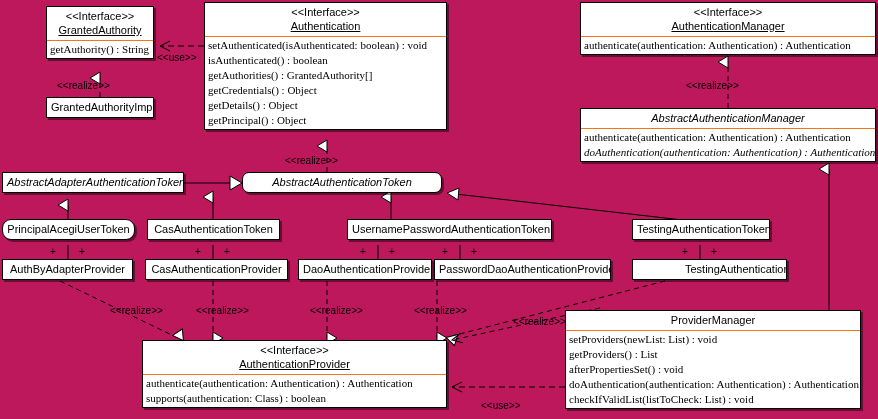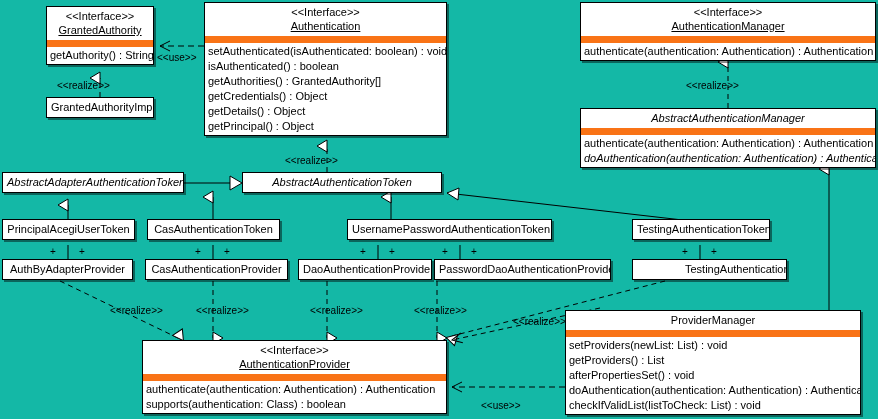--- a/index.html
+++ b/index.html
@@ -4,21 +4,21 @@
 <style>
   html, body {
     margin: 0;
     padding: 0;
     background: #eeeeee;
   }
   #diagram {
     position: relative;
     width: 878px;
     height: 419px;
-    background: #14b8a6;
+    background: #be185d;
     overflow: hidden;
     font-family: "Liberation Sans", sans-serif;
   }
   svg.edges {
     position: absolute;
     left: 0; top: 0;
     width: 878px;
     height: 419px;
     overflow: visible;
   }
@@ -45,21 +45,22 @@
     line-height: 14px;
   }
   .uml-head .cname {
     display: block;
     font-size: 11px;
     line-height: 15px;
     text-decoration: underline;
   }
   .italic { font-style: italic; }
   .uml-sep {
-    border-top: 7px solid #f97316;
+    border-top: 1px solid #f97316;
+    font-family: Liberation Serif, serif;
   }
   .uml-ops {
     padding: 1px 0 1px 3px;
   }
   .op {
     font-size: 11px;
     line-height: 15px;
     color: #000;
     white-space: nowrap;
   }
@@ -245,25 +246,25 @@
     <div class="uml-sep uml-ops">
       <div class="op">authenticate(authentication: Authentication) : Authentication</div>
       <div class="op italic">doAuthentication(authentication: Authentication) : Authentication</div>
     </div>
   </div>
 
   <div class="uml-box" style="left:2px; top:172px; width:182px;">
     <div class="simple-name italic">AbstractAdapterAuthenticationToken</div>
   </div>
 
-  <div class="uml-box" style="left:242px; top:172px; width:200px;">
+  <div class="uml-box" style="left:242px; top:172px; width:200px;border-radius:7px;">
     <div class="simple-name italic">AbstractAuthenticationToken</div>
   </div>
 
-  <div class="uml-box" style="left:2px; top:219px; width:133px;">
+  <div class="uml-box" style="left:2px; top:219px; width:133px;border-radius:9px;">
     <div class="simple-name">PrincipalAcegiUserToken</div>
   </div>
 
   <div class="uml-box" style="left:147px; top:219px; width:133px;">
     <div class="simple-name">CasAuthenticationToken</div>
   </div>
 
   <div class="uml-box" style="left:347px; top:219px; width:205px;">
     <div class="simple-name">UsernamePasswordAuthenticationToken</div>
   </div>

